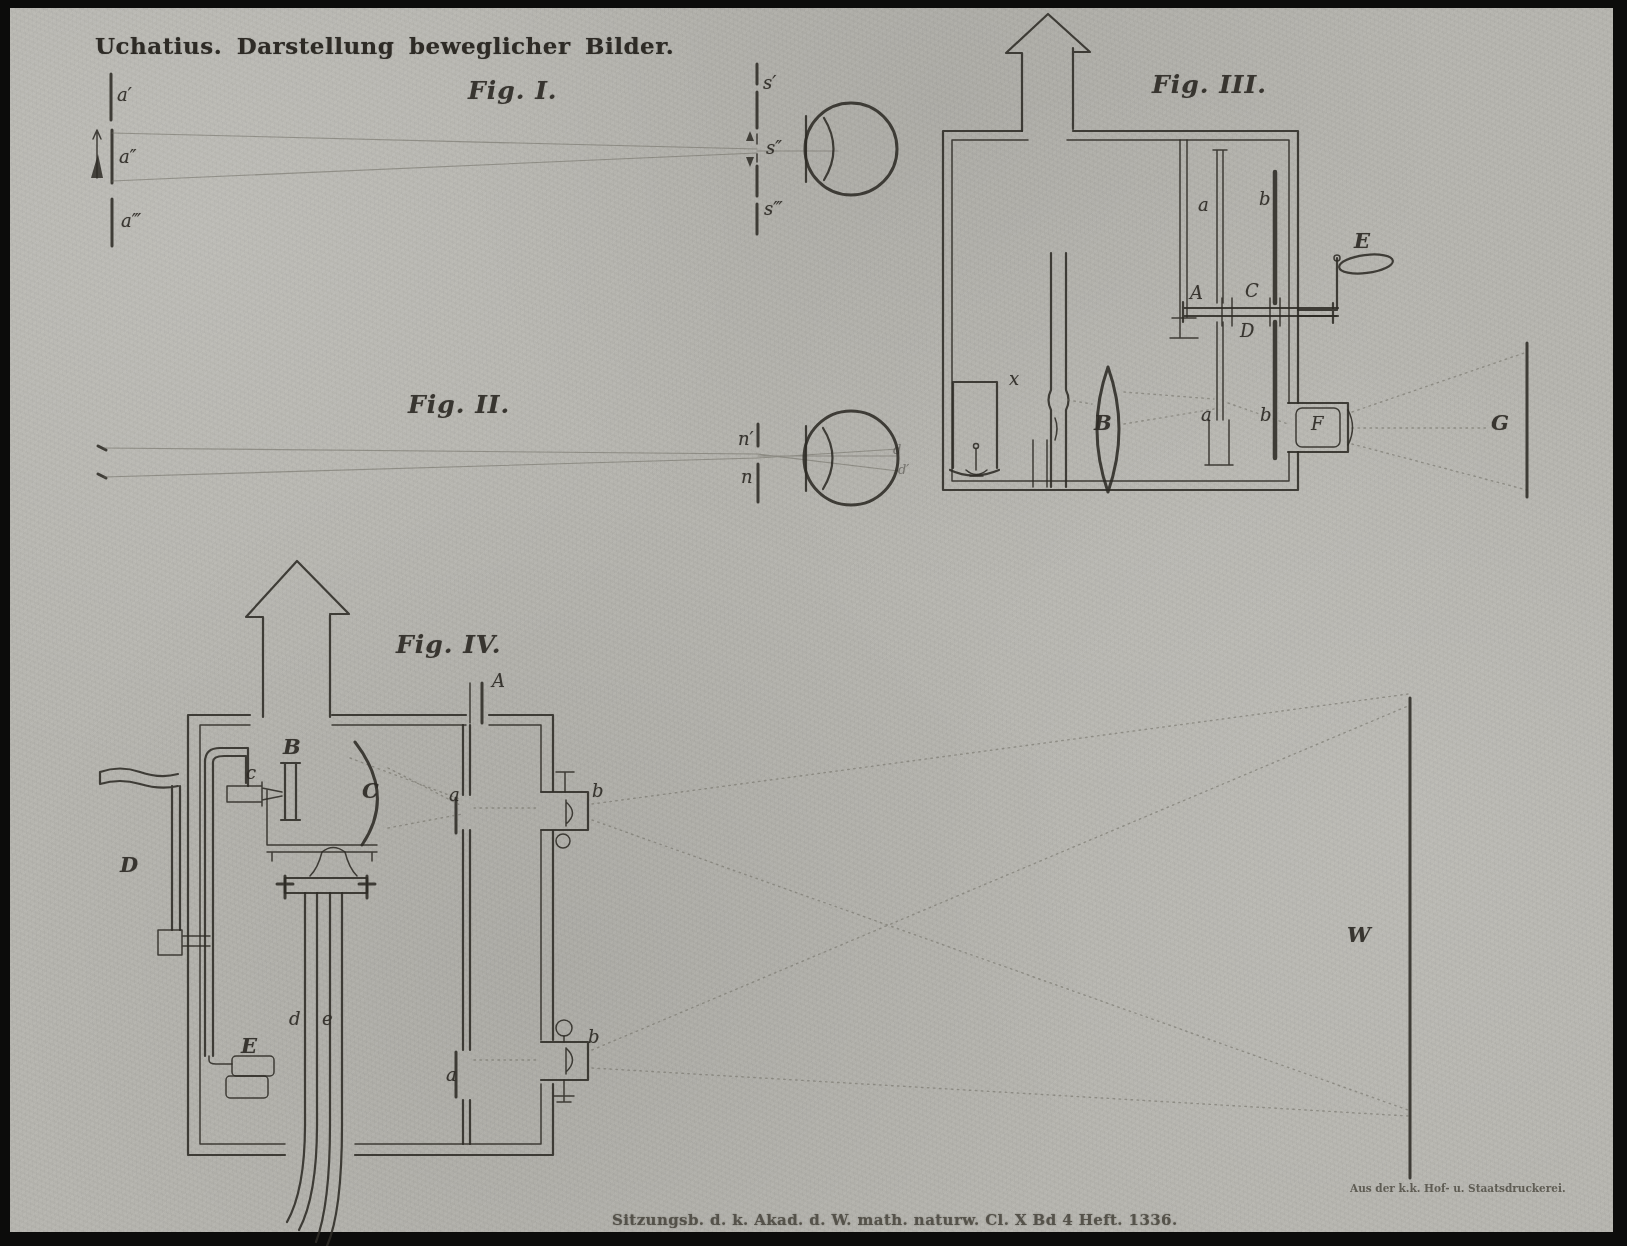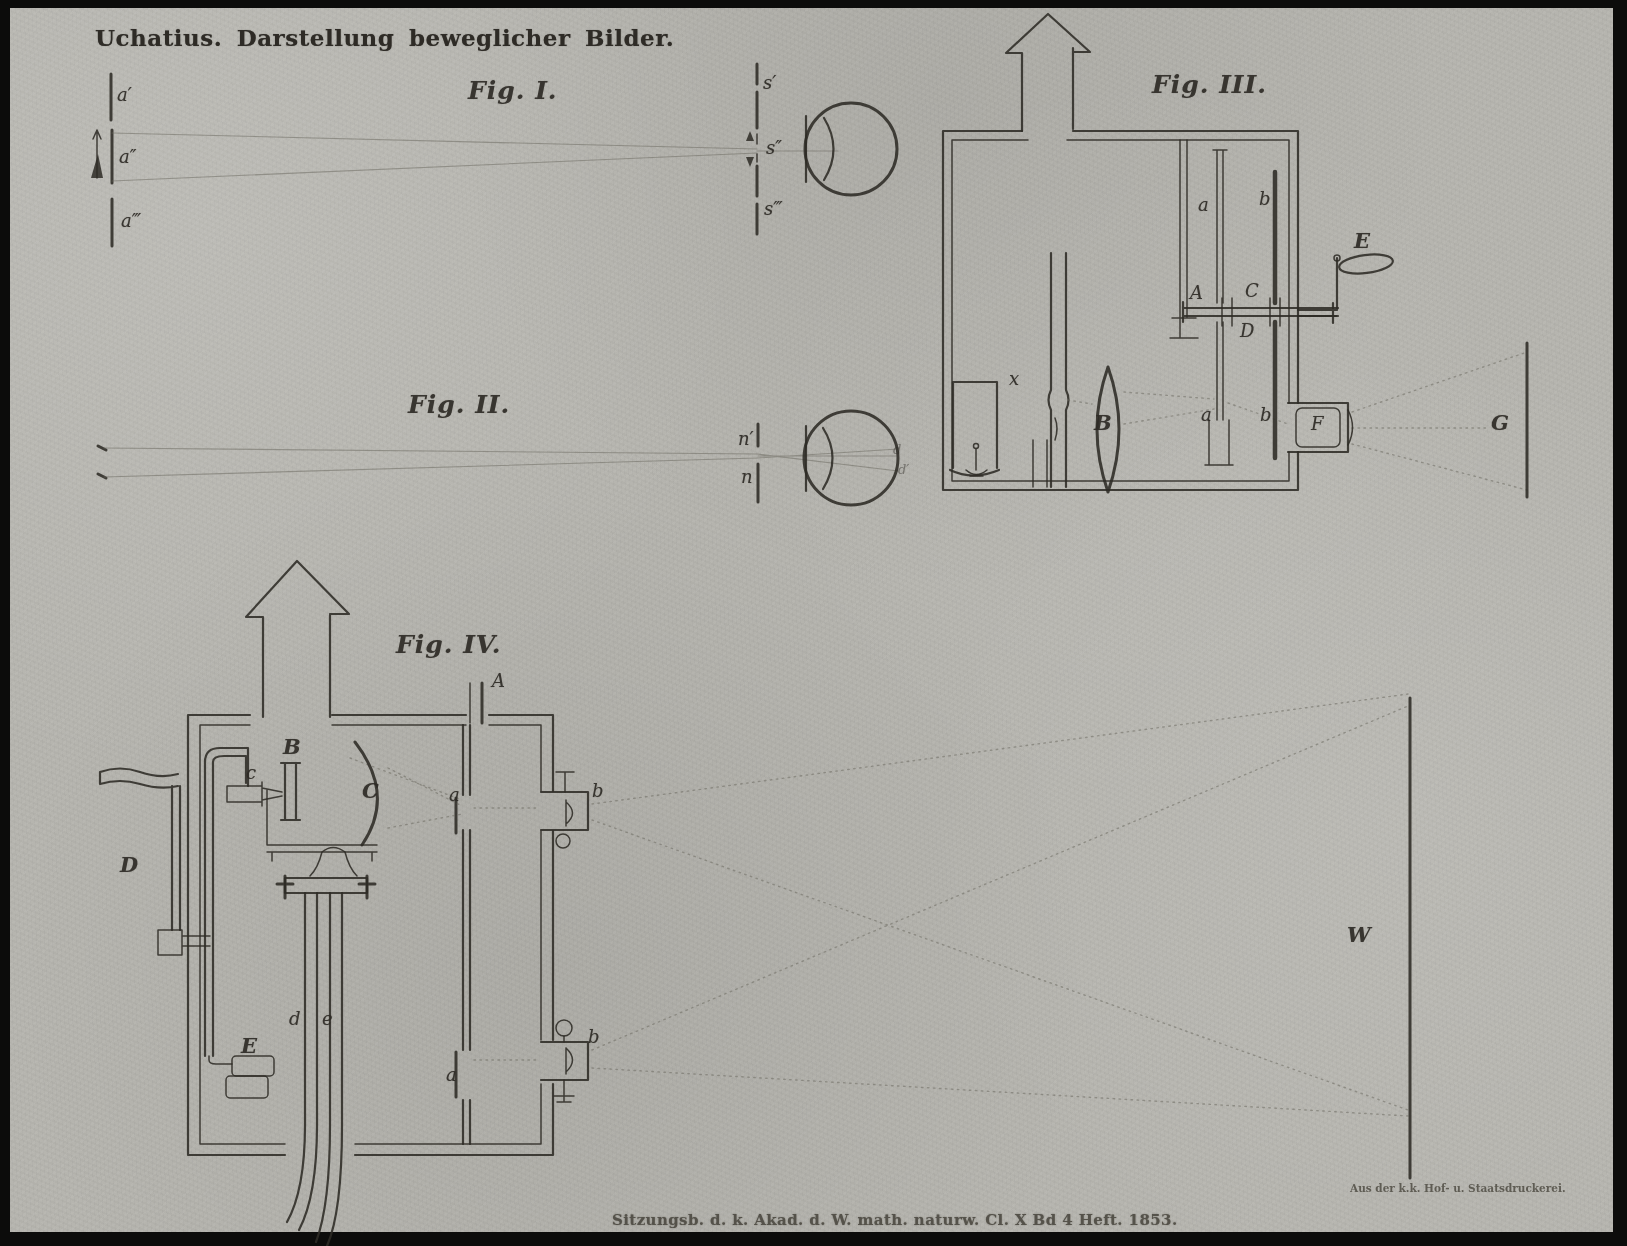--- a/index.html
+++ b/index.html
@@ -26,21 +26,21 @@
   #plate *{fill:none;stroke:var(--ink,#2e2b26);stroke-opacity:.88;stroke-linecap:round;stroke-linejoin:round;stroke-width:2.2;}
   #plate .s15{stroke-width:1.5;} #plate .s3{stroke-width:3;} #plate .s45{stroke-width:4.5;}
   #plate .faint{stroke:var(--faint,#6e6b62);stroke-opacity:.55;stroke-width:1.1;}
   #plate .dot{stroke:var(--faint,#6e6b62);stroke-opacity:.55;stroke-width:1.4;stroke-dasharray:1.5 4.5;}
   #plate .fill{fill:var(--ink,#2e2b26);fill-opacity:.85;stroke:none;}
   .lbl{position:absolute;font:italic 18px "DejaVu Serif",serif;color:var(--ink,#2e2b26);
        opacity:.92;text-shadow:0 0 1px rgba(40,38,30,.4);white-space:nowrap;}
   .fig-title{font:italic 700 25px "DejaVu Serif",serif;letter-spacing:1px;text-align:center;}
   .dim{opacity:.45;font-size:13px;}
   .big{font-size:21px;font-weight:700;}
-  #page-title{position:absolute;left:95px;top:24px;font:700 23px "DejaVu Serif",serif;
+  #page-title{position:absolute;left:95px;top:32px;font:700 23px "DejaVu Serif",serif;
        color:var(--ink,#2e2b26);letter-spacing:.5px;word-spacing:6px;text-shadow:0 0 1px rgba(30,28,22,.5);}
   #footer-caption{position:absolute;left:612px;top:1211px;font:700 15px "DejaVu Serif",serif;
        color:#45423a;opacity:.85;letter-spacing:.4px;text-shadow:0 0 1.5px rgba(60,56,46,.6);}
   #printer-credit{position:absolute;left:1350px;top:1182px;font:700 10.5px "DejaVu Serif",serif;
        color:#4a473e;opacity:.8;}
 </style>
 </head>
 <body>
 
 <div id="scan">
@@ -169,21 +169,21 @@
       <rect class="s15" x="226" y="1076" width="42" height="22" rx="4"></rect>
 
       <path d="M100,772 Q120,765 140,772 T178,774 M100,784 Q120,778 140,784 T178,786 M100,772 V784 M172,786 V930 M180,786 V930"></path>
       <path class="s15" d="M158,930 H182 V955 H158 Z M182,936 H210 M182,946 H210"></path>
 
       <path class="s3" d="M1410,698 V1178"></path>
     </g>
   </svg>
 
   <div id="page-title">Uchatius.  Darstellung beweglicher Bilder.</div>
-  <div id="footer-caption">Sitzungsb. d. k. Akad. d. W. math. naturw. Cl. X Bd 4 Heft. 1853.</div>
+  <div id="footer-caption">Sitzungsb. d. k. Akad. d. W. math. naturw. Cl. X Bd 4 Heft. 1336.</div>
   <div id="printer-credit">Aus der k.k. Hof- u. Staatsdruckerei.</div>
 
   <span class="lbl fig-title" style="left:468px;top:76px">Fig. I.</span>
   <span class="lbl" style="left:117px;top:84px">a′</span>
   <span class="lbl" style="left:119px;top:146px">a″</span>
   <span class="lbl" style="left:121px;top:210px">a‴</span>
   <span class="lbl" style="left:763px;top:72px">s′</span>
   <span class="lbl" style="left:766px;top:137px">s″</span>
   <span class="lbl" style="left:764px;top:198px">s‴</span>
 

